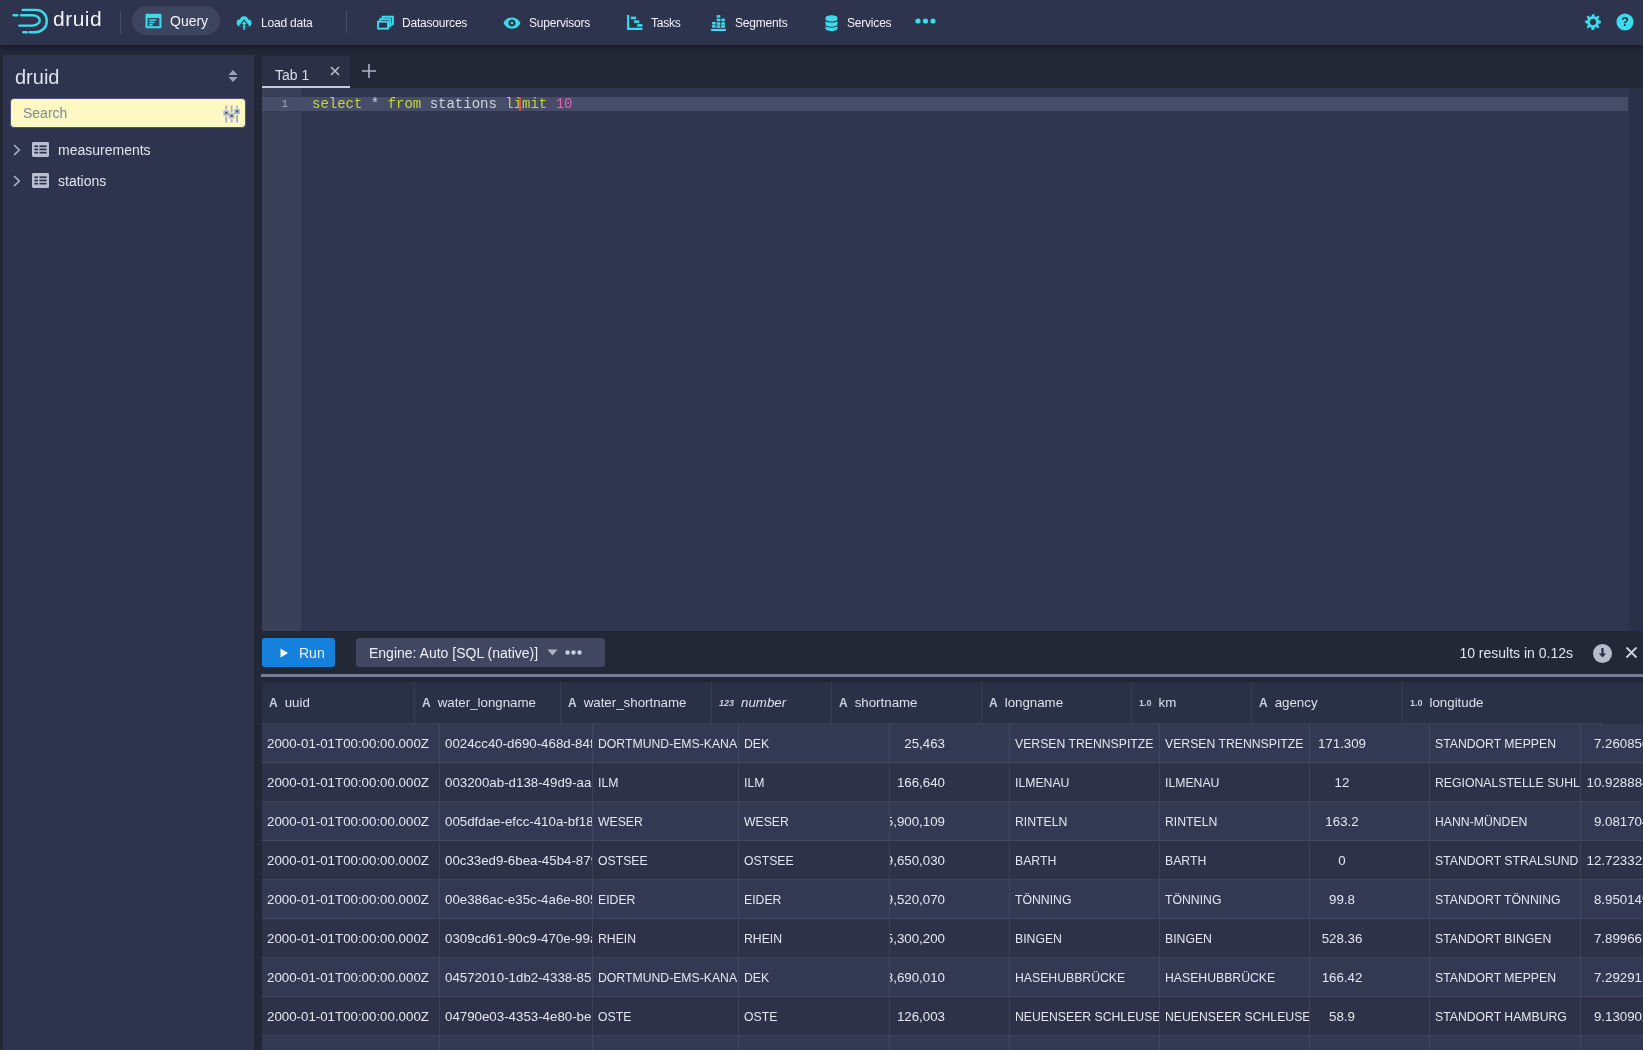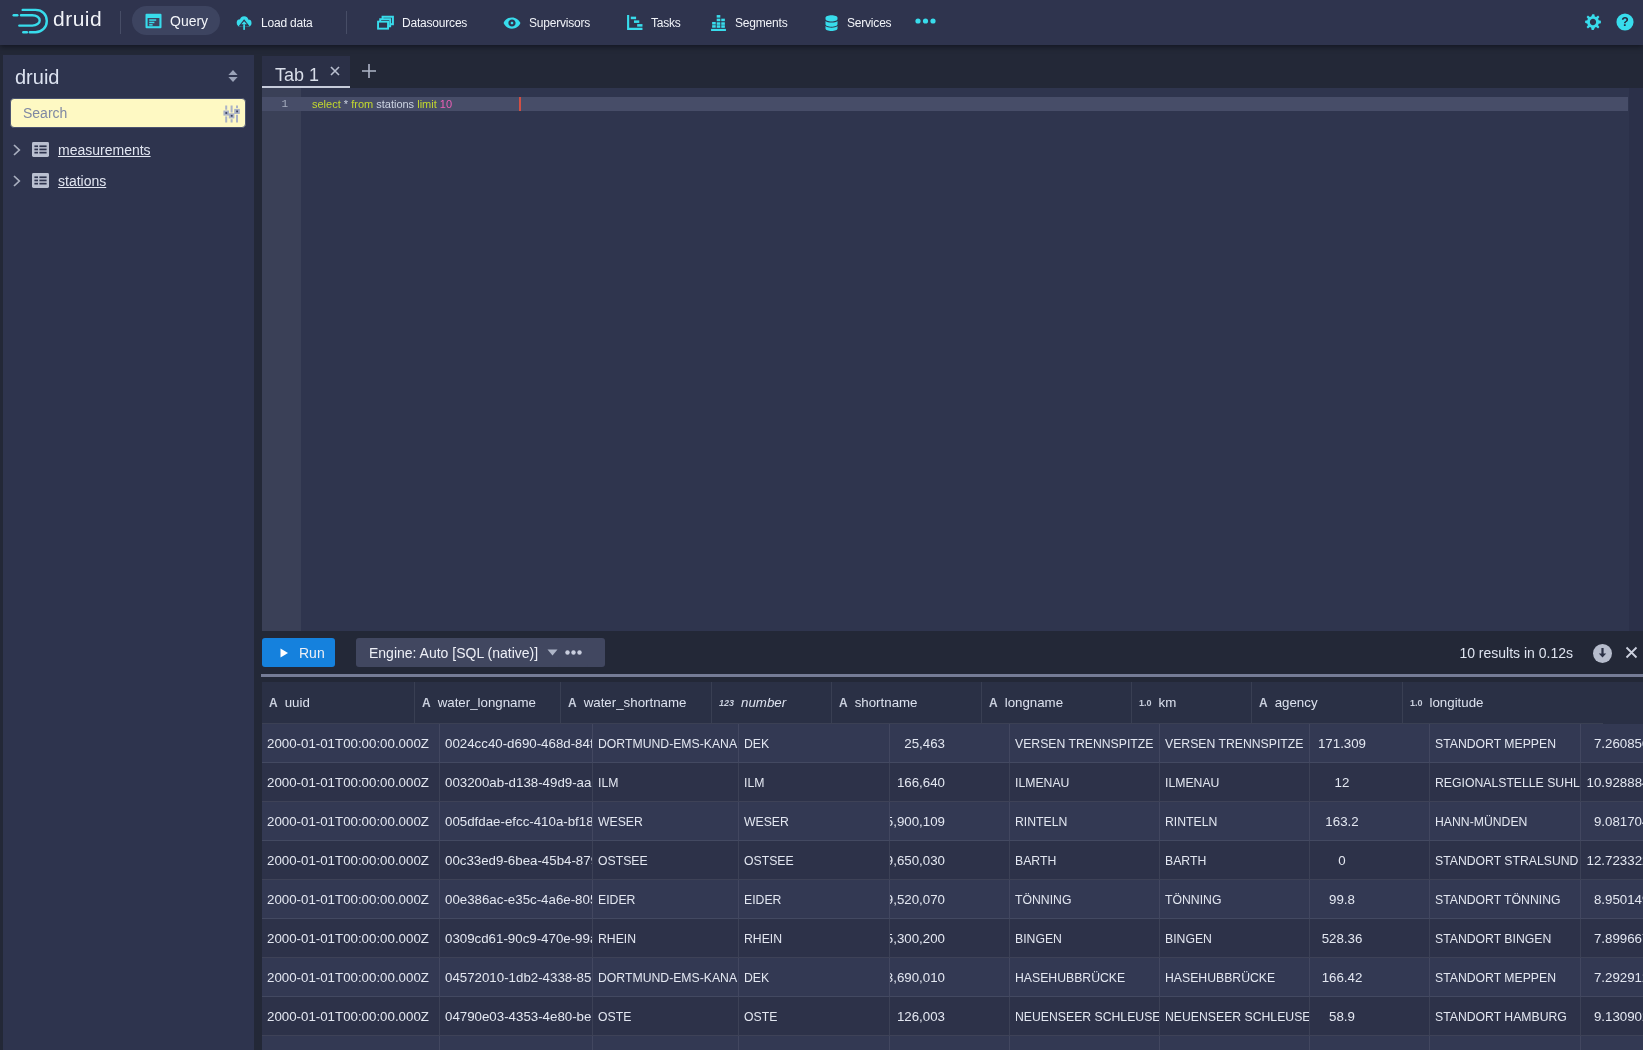--- a/index.html
+++ b/index.html
@@ -32,37 +32,37 @@
   .side-title { position:absolute; left:15px; top:66px; font-size:20px; color:#dce2f0; }
   .search {
     position:absolute; left:10px; top:98px; width:236px; height:30px;
     background:#fef9c3; border:1px solid #4b536f; border-radius:4px;
     display:flex; align-items:center;
   }
   .search span { color:#7f88a3; font-size:14px; padding-left:12px; }
   .tree-row { position:absolute; left:0; width:251px; height:31px; display:flex; align-items:center; }
   .tree-row .chev { margin-left:12px; }
   .tree-row .ticon { margin-left:11px; }
-  .tree-row .tlabel { margin-left:9px; font-size:14px; color:#e2e6f1;text-decoration:underline; }
+  .tree-row .tlabel { margin-left:9px; font-size:14px; color:#e2e6f1; }
   
   .tab {
     position:absolute; left:262px; top:56px; width:88px; height:38px;
     background:#2b3047; display:flex; align-items:center;
-    color:#d9dee9; font-size:18px;
+    color:#d9dee9; font-size:14px;
   }
   .tab-underline { position:absolute; left:262px; top:86px; width:88px; height:2px; background:#c7ccdb; }
   
   .editor { position:absolute; left:262px; top:88px; width:1381px; height:543px; background:#2f354e; }
   .gutter { position:absolute; left:262px; top:88px; width:39px; height:543px; background:#3a4057; }
   .scrollstrip { position:absolute; left:1629px; top:88px; width:14px; height:543px; background:#2b3049; }
   .activeline { position:absolute; left:262px; top:97px; width:1366px; height:14px; background:#474d68; }
   .lineno { position:absolute; left:262px; top:97px; width:26px; height:14px; text-align:right;
     font-family:"Liberation Mono", monospace; font-size:11px; line-height:14px; color:#a6adbf; }
   .codeline { position:absolute; left:312px; top:97px; height:22px;
-    font-family:Liberation Sans, sans-serif; font-size:11px; line-height:14px; white-space:pre; }
+    font-family:Liberation Mono, monospace; font-size:14px; line-height:14px; white-space:pre; }
   .kw { color:#c3d82e; } .id { color:#ccd4e2; } .num { color:#ee5fb7; }
   .cursor { position:absolute; left:519px; top:97px; width:2px; height:14px; background:#d14f44; }
   
   .btn { position:absolute; top:638px; height:29px; border-radius:3px; display:flex; align-items:center;
     font-size:14px; color:#edeff6; }
   .btn-run { left:262px; width:73px; background:#1581dd; }
   .btn-engine { left:356px; width:249px; background:#414760; }
   .btn-more { left:558px; width:30px; background:#414760; justify-content:center; }
   .results-info { position:absolute; top:638px; left:1340px; width:233px; height:29px; display:flex;
     align-items:center; justify-content:flex-end; font-size:14px; color:#dee3ef; }

